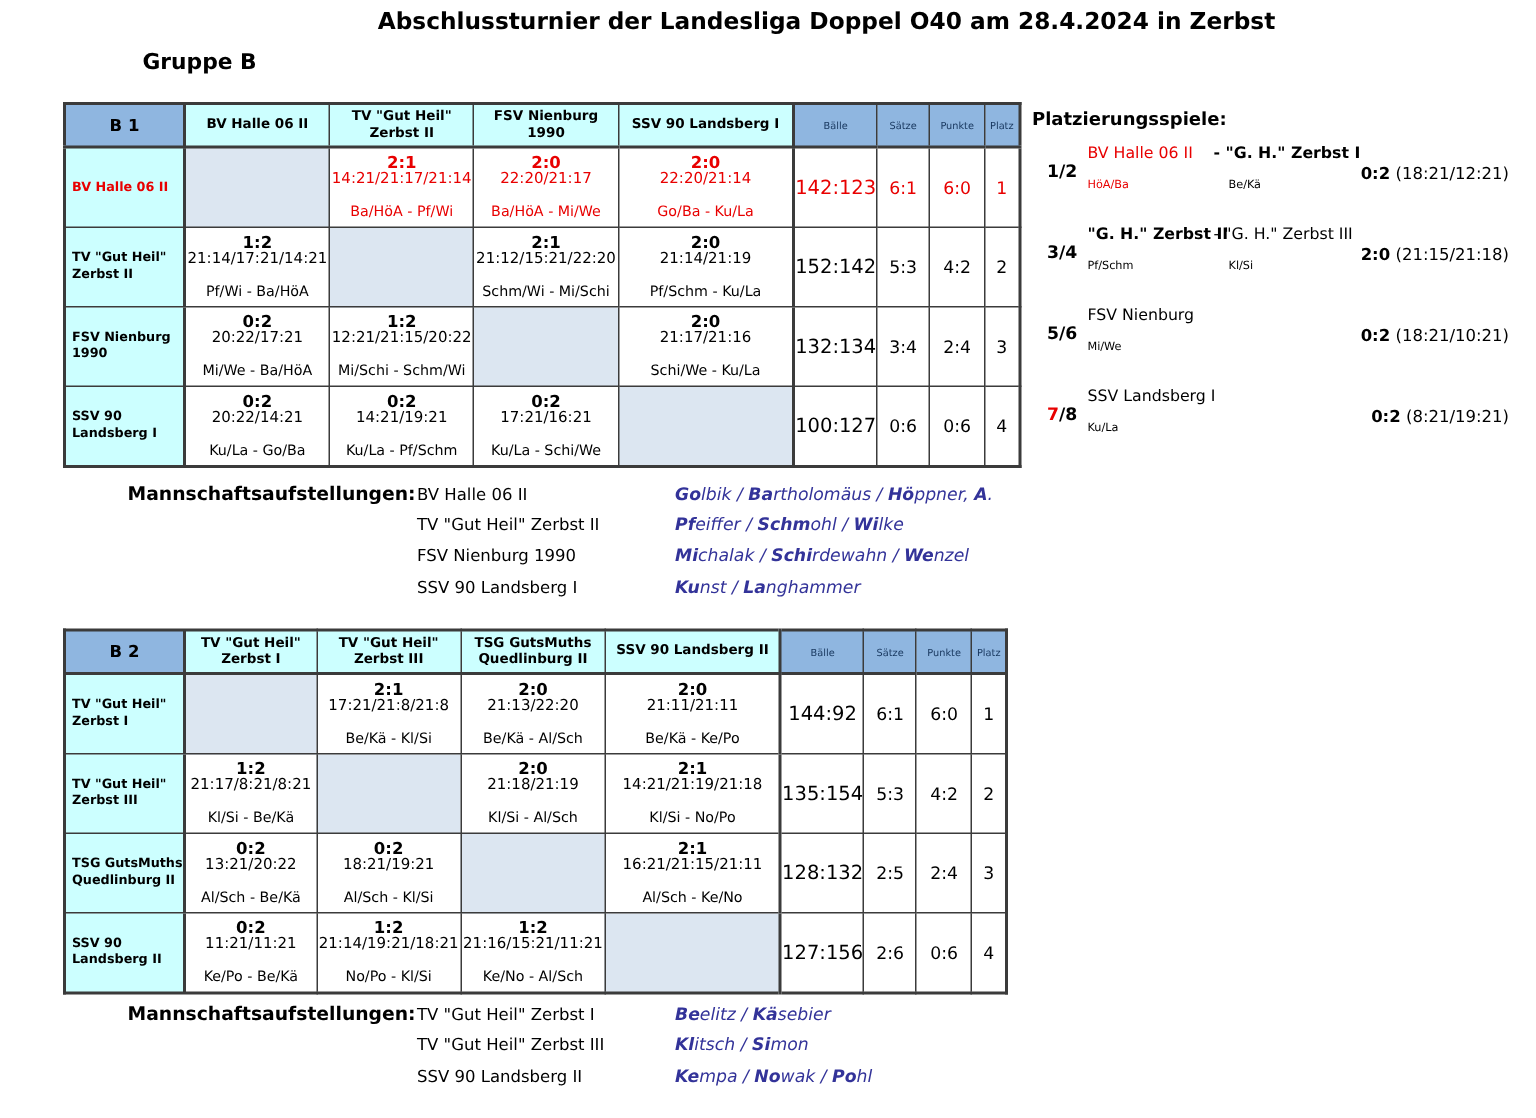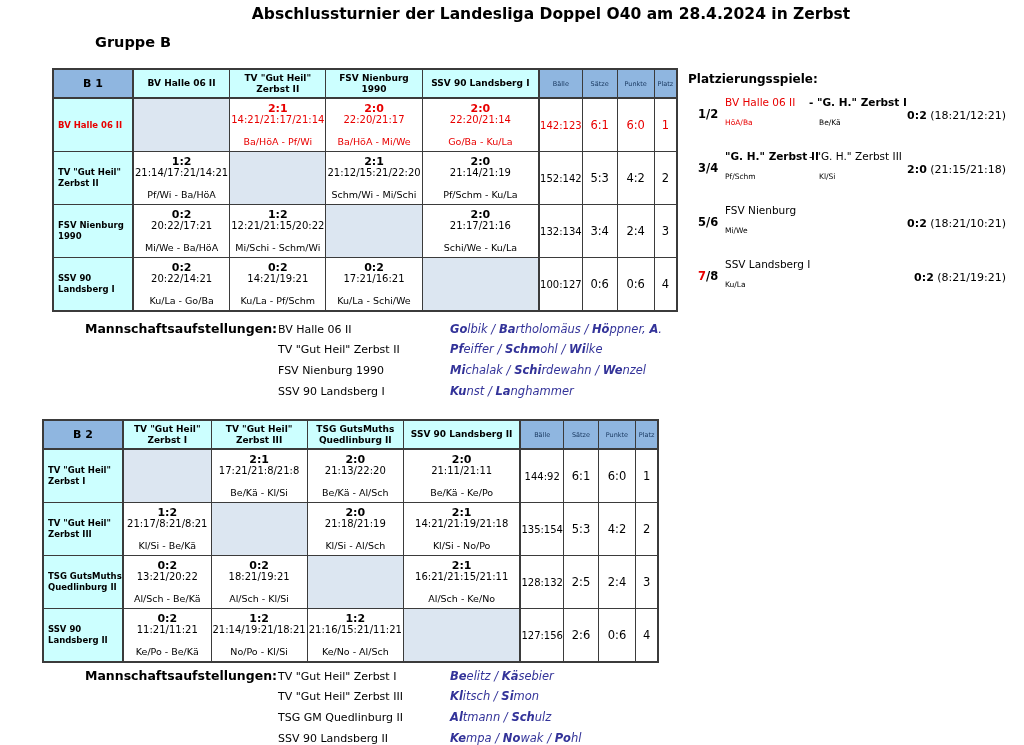--- a/index.html
+++ b/index.html
@@ -5,39 +5,39 @@
   html,body{margin:0;padding:0;background:#fff;}
   .page{position:relative;width:1024px;height:745px;background:#fff;overflow:hidden;
         font-family:"DejaVu Sans","Liberation Sans",sans-serif;color:#000;}
   .title{position:absolute;top:5px;left:76px;width:950px;text-align:center;
          font-size:15.5px;font-weight:bold;}
   .group-heading{position:absolute;top:34px;left:95px;font-size:14.5px;font-weight:bold;}
 
   
   .tbl{position:absolute;border-collapse:collapse;table-layout:fixed;
        border:2px solid #3b3b3b;}
-  #tbl0{left:52px;top:68px;}
+  #tbl0{left:42px;top:68px;}
   #tbl1{left:42px;top:419px;}
   .tbl th,.tbl td{border:1px solid #3b3b3b;padding:0;text-align:center;vertical-align:middle;}
   .tbl .hrow th{height:27px;border-bottom:2px solid #3b3b3b;}
   .tbl tbody tr{height:52px;}
   .br2{border-right:2px solid #3b3b3b !important;}
   th.corner{background:#8fb6e0;font-size:11px;font-weight:bold;}
   th.opp{background:#ccffff;font-size:9px;font-weight:bold;white-space:pre-line;line-height:11px;}
   th.stat{background:#8fb6e0;font-size:6.5px;font-weight:normal;color:#17365d;}
   td.rowhead{background:#ccffff;font-weight:bold;font-size:8.5px;text-align:left;
              padding-left:4px;white-space:pre-line;line-height:11px;}
   td.blank{background:#dce6f1;}
   td.match{vertical-align:top;}
   .mc{display:flex;flex-direction:column;align-items:center;height:52px;
       box-sizing:border-box;padding:4px 1px 4px;}
   .score{font-size:11px;font-weight:bold;line-height:12px;}
   .sets{font-size:10px;line-height:9px;white-space:nowrap;}
   .pairs{font-size:9.5px;margin-top:auto;white-space:nowrap;}
-  td.baelle{font-size:10px;border-radius:11px;}
+  td.baelle{font-size:13px;border-radius:11px;}
   td.statval{font-size:11.5px;}
   tr.red, .red{color:#e80000;}
 
   
   .placements{position:absolute;left:688px;top:72px;width:318px;height:250px;}
   .pl-heading{font-size:12px;font-weight:bold;}
   .pl-entry{position:absolute;left:0;right:0;height:46px;}
   .pl-label{position:absolute;left:10px;top:11px;font-size:11.5px;font-weight:bold;}
   .pl-team{position:absolute;top:0;}
   .pl-t1{left:37px;}
@@ -435,22 +435,17 @@
         <div class="lu-team">TV "Gut Heil" Zerbst I</div>
         <div class="lu-players"><span class="b">Be</span><span>elitz / </span><span class="b">Kä</span><span>sebier</span></div>
       </div>
       <div class="lu-row">
         <div class="lu-heading"></div>
         <div class="lu-team">TV "Gut Heil" Zerbst III</div>
         <div class="lu-players"><span class="b">Kl</span><span>itsch / </span><span class="b">Si</span><span>mon</span></div>
       </div>
       <div class="lu-row">
         <div class="lu-heading"></div>
-        <div class="lu-team">TSG GM Quedlinburg II</div>
-        <div class="lu-players"><span class="b">Al</span><span>tmann / </span><span class="b">Sch</span><span>ulz</span></div>
-      </div>
-      <div class="lu-row">
-        <div class="lu-heading"></div>
         <div class="lu-team">SSV 90 Landsberg II</div>
         <div class="lu-players"><span class="b">Ke</span><span>mpa / </span><span class="b">No</span><span>wak / </span><span class="b">Po</span><span>hl</span></div>
       </div>
     </div>
 </div>
 
 </body></html>

